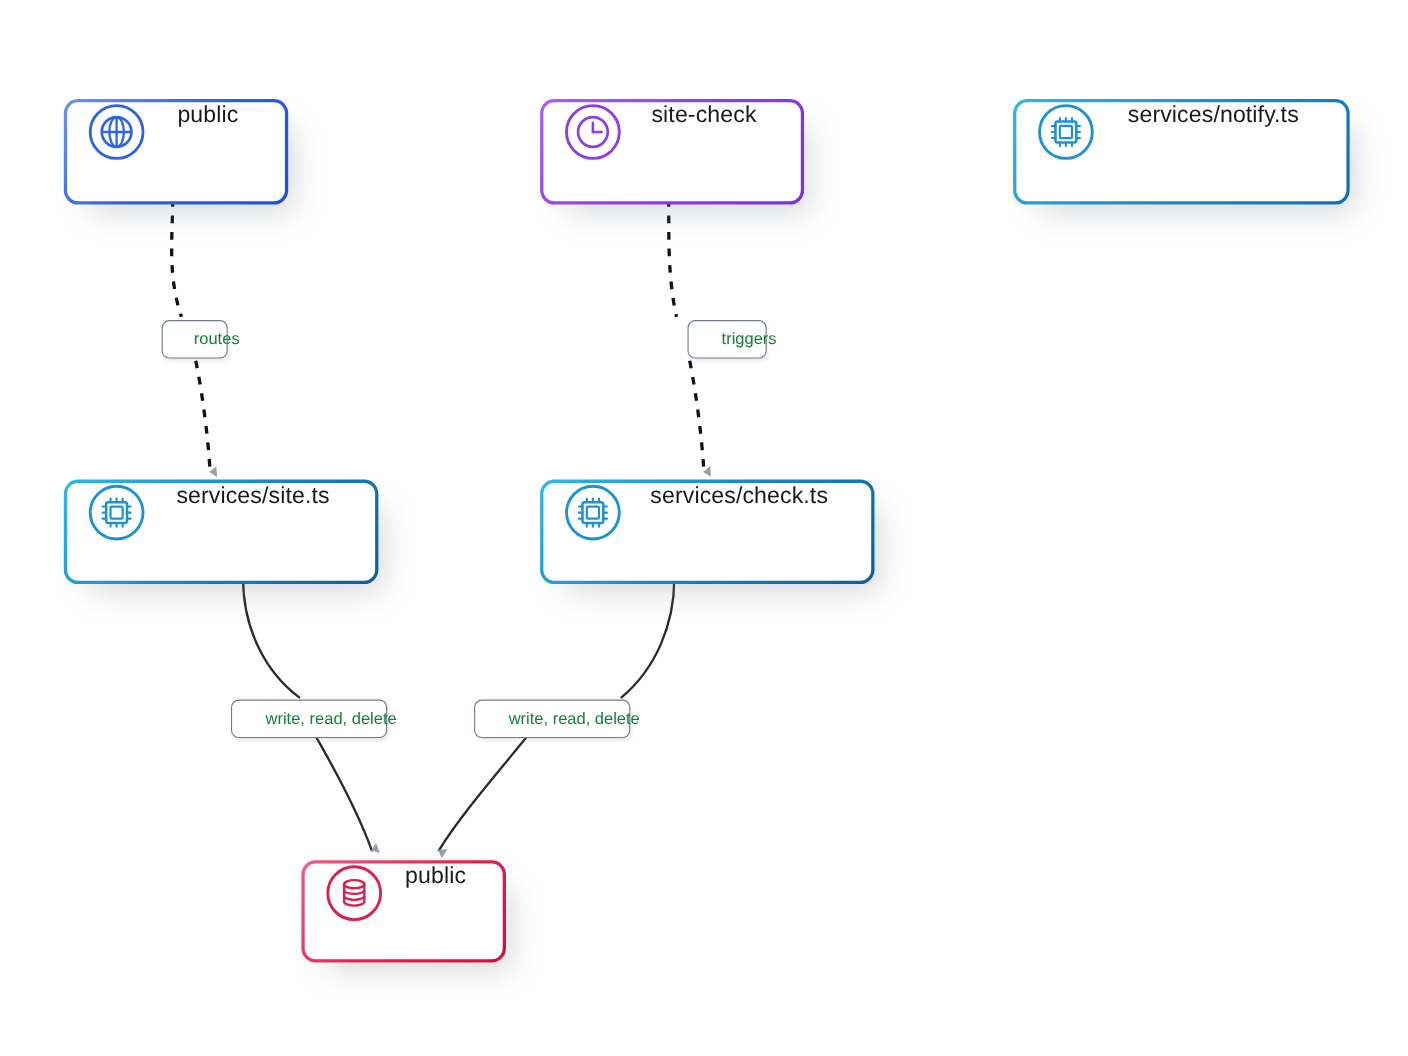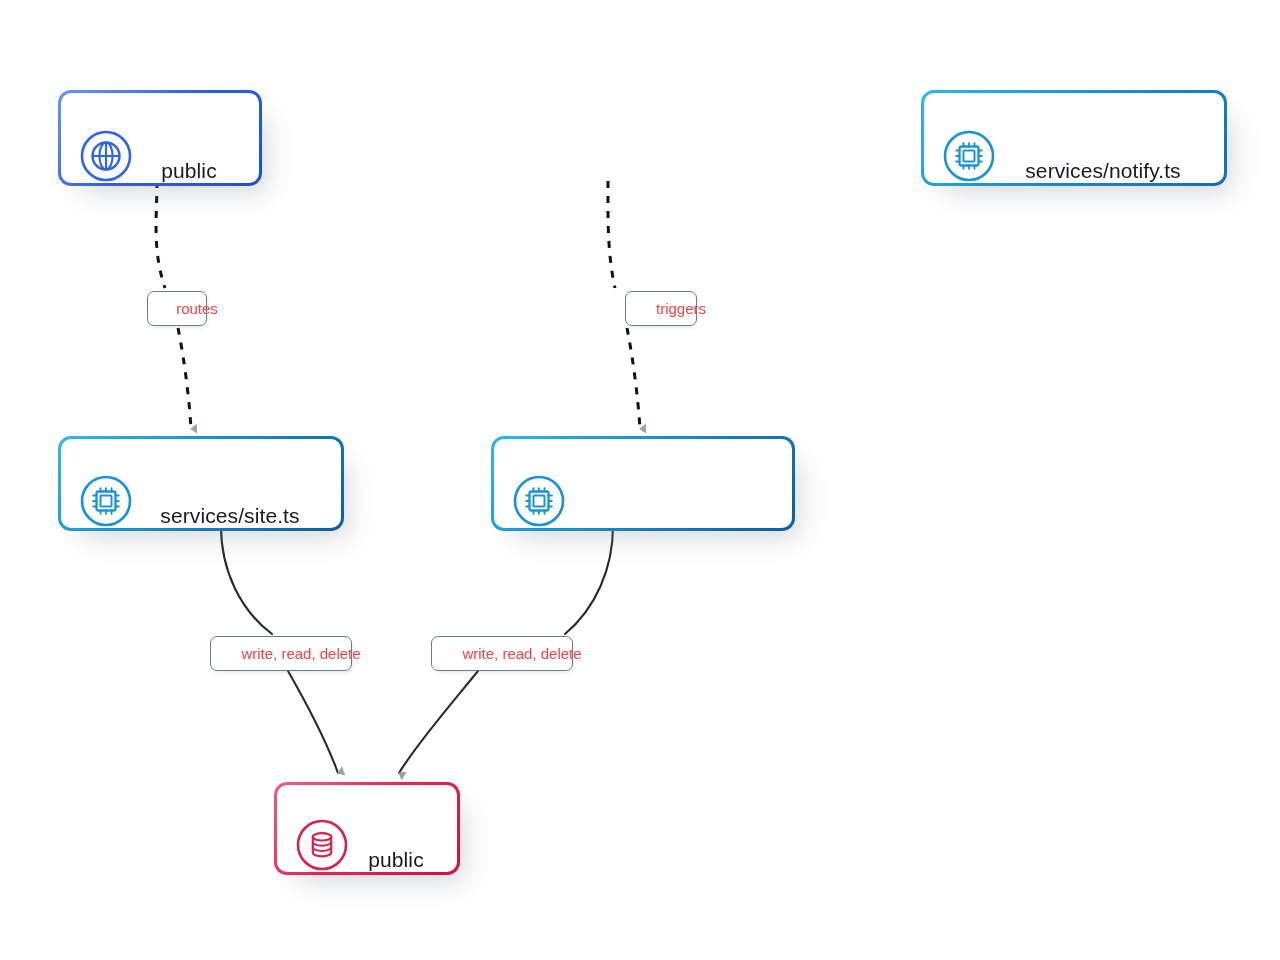--- a/index.html
+++ b/index.html
@@ -39,21 +39,21 @@
     border-radius: 13px;
     padding: 3px;
     box-shadow: 14px 16px 28px -10px rgba(125, 130, 140, 0.32);
   }
   .node-inner {
     width: 100%;
     height: 100%;
     border-radius: 10px;
     background: #ffffff;
     display: flex;
-    align-items: flex-end;
+    align-items: flex-start;
     box-sizing: border-box;
   }
 
   .node-icon {
     flex: 0 0 auto;
     display: flex;
     align-items: center;
     justify-content: center;
     margin-left: 18px;
   }
@@ -69,21 +69,21 @@
   }
 
   
   .edge-label {
     position: absolute;
     z-index: 3;
     background: #ffffff;
     border: 1.6px solid #707a8a;
     border-radius: 7px;
     font-size: 15px;
-    color: #ef4444;
+    color: #15803d;
     display: flex;
     align-items: center;
     justify-content: center;
     box-sizing: border-box;
     white-space: nowrap;
     box-shadow: 2px 3px 5px -2px rgba(120,125,135,0.22);
     padding-left: 40px;
   }
 </style>
 </head>
@@ -134,20 +134,34 @@
           <circle cx="27" cy="27" r="13.5" fill="none" stroke="#2f63e8" stroke-width="2.4"></circle>
           <line x1="27" y1="13.5" x2="27" y2="40.5" stroke="#2f63e8" stroke-width="2.1"></line>
           <line x1="13.5" y1="27" x2="40.5" y2="27" stroke="#2f63e8" stroke-width="2.1"></line>
           <ellipse cx="27" cy="27" rx="6.6" ry="13.5" fill="none" stroke="#2f63e8" stroke-width="2.1"></ellipse>
         </svg>
       </span>
       <span class="node-label">public</span>
     </div>
   </div>
 
+  <div class="node-border" style="left:491px; top:90px; width:234px; height:90px;
+              background: linear-gradient(135deg,#a95ff5 0%, #8d3cec 50%, #7a2fe0 100%);">
+    <div class="node-inner">
+      <span class="node-icon">
+        <svg width="54" height="54" viewBox="0 0 54 54" xmlns="http://www.w3.org/2000/svg">
+          <circle cx="27" cy="27" r="24" fill="none" stroke="#8b3ded" stroke-width="2.6"></circle>
+          <circle cx="27" cy="27" r="13.5" fill="none" stroke="#8b3ded" stroke-width="2.4"></circle>
+          <line x1="27" y1="27" x2="27" y2="18.5" stroke="#8b3ded" stroke-width="2.3" stroke-linecap="round"></line>
+          <line x1="27" y1="27" x2="35" y2="27" stroke="#8b3ded" stroke-width="2.3" stroke-linecap="round"></line>
+        </svg>
+      </span>
+      <span class="node-label">site-check</span>
+    </div>
+  </div>
 
   <div class="node-border" style="left:921px; top:90px; width:300px; height:90px;
               background: linear-gradient(135deg,#2eb8e8 0%, #1a8ccd 50%, #0f6fb5 100%);">
     <div class="node-inner">
       <span class="node-icon">
         <svg width="54" height="54" viewBox="0 0 54 54" xmlns="http://www.w3.org/2000/svg">
           <circle cx="27" cy="27" r="24" fill="none" stroke="#1a93d6" stroke-width="2.6"></circle>
           <rect x="17.5" y="17.5" width="19" height="19" rx="2" fill="none" stroke="#1a93d6" stroke-width="2.3"></rect>
           <rect x="21.5" y="21.5" width="11" height="11" rx="1" fill="none" stroke="#1a93d6" stroke-width="2"></rect>
           <g stroke="#1a93d6" stroke-width="1.9" stroke-linecap="round">
@@ -215,20 +229,21 @@
             <line x1="32.5" y1="36.5" x2="32.5" y2="39.8"></line>
             <line x1="14.2" y1="21.5" x2="17.5" y2="21.5"></line>
             <line x1="14.2" y1="27" x2="17.5" y2="27"></line>
             <line x1="14.2" y1="32.5" x2="17.5" y2="32.5"></line>
             <line x1="36.5" y1="21.5" x2="39.8" y2="21.5"></line>
             <line x1="36.5" y1="27" x2="39.8" y2="27"></line>
             <line x1="36.5" y1="32.5" x2="39.8" y2="32.5"></line>
           </g>
         </svg>
       </span>
+      <span class="node-label">services/check.ts</span>
     </div>
   </div>
 
   <div class="node-border" style="left:274px; top:782px; width:180px; height:87px;
               background: linear-gradient(135deg,#ef5d89 0%, #e12753 50%, #cf0f3c 100%);">
     <div class="node-inner">
       <span class="node-icon">
         <svg width="54" height="54" viewBox="0 0 54 54" xmlns="http://www.w3.org/2000/svg">
           <circle cx="27" cy="27" r="24" fill="none" stroke="#d9214c" stroke-width="2.6"></circle>
           <ellipse cx="27" cy="18.8" rx="9.2" ry="3.7" fill="none" stroke="#d9214c" stroke-width="2.2"></ellipse>

